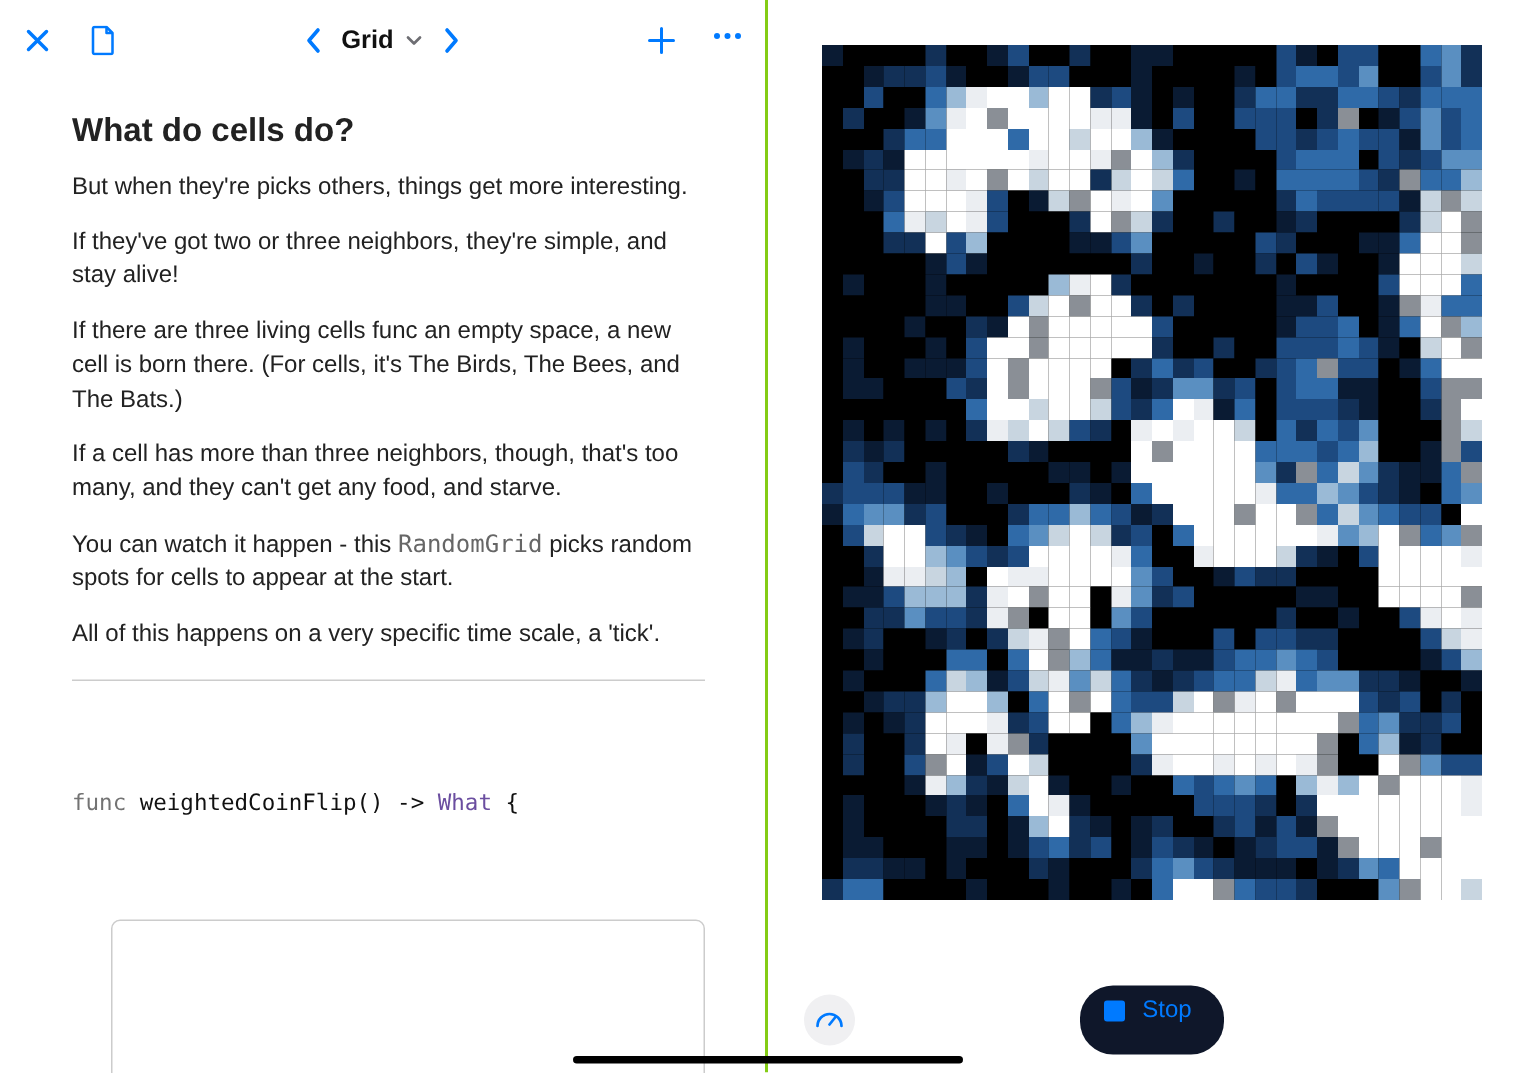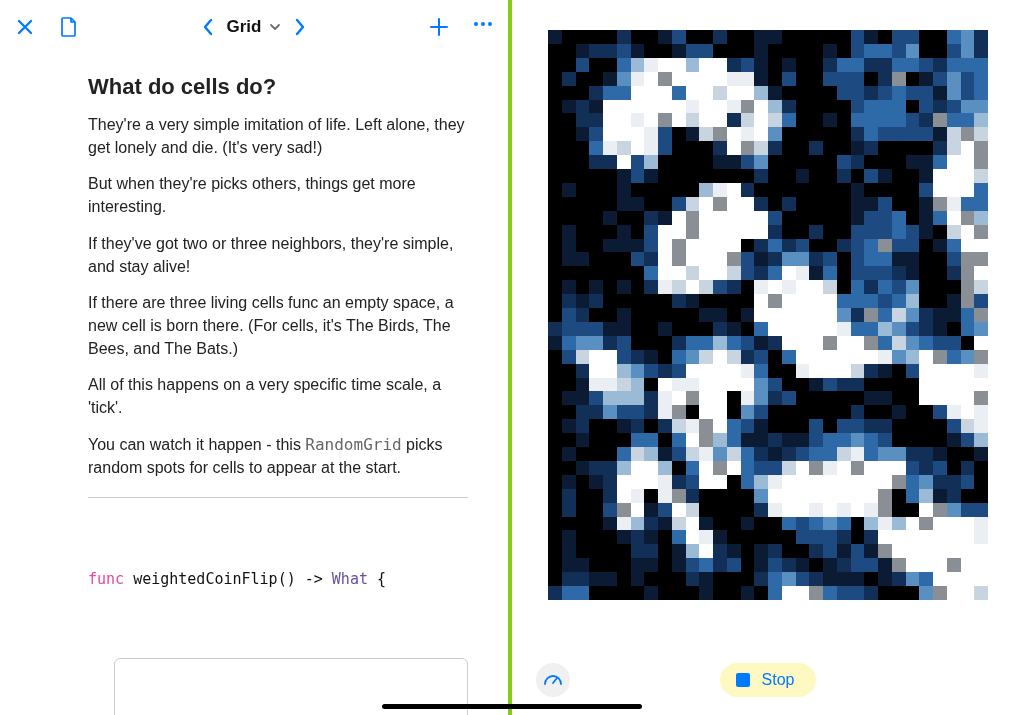--- a/index.html
+++ b/index.html
@@ -1,55 +1,55 @@
 <!DOCTYPE html>
 <html><head>
 <meta charset="utf-8">
 <style>
   * { box-sizing: border-box; margin: 0; padding: 0; }
   html, body { width: 1024px; height: 715px; font-family: -apple-system, BlinkMacSystemFont, "Helvetica Neue", Arial, sans-serif; background: #fff; overflow: hidden; }
   .app { display: flex; width: 100%; height: 100%; }
-  .left-pane { width: 512px; height: 100%; display: flex; flex-direction: column; border-right: 4px solid #84cc16; }
+  .left-pane { width: 512px; height: 100%; display: flex; flex-direction: column; border-right: 2px solid #84cc16; }
   .right-pane { width: 512px; height: 100%; display: flex; flex-direction: column; position: relative; }
 
   
   .toolbar { height: 54px; display: flex; align-items: center; padding: 0 14px; }
   .toolbar .tb-left { display: flex; gap: 22px; align-items: center; }
   .toolbar .tb-center { flex: 1; display: flex; justify-content: center; align-items: center; gap: 8px; }
   .toolbar .tb-right { display: flex; gap: 22px; align-items: center; }
   .ios-blue { color: #007AFF; }
   .icon-btn { width: 22px; height: 22px; display: inline-flex; align-items: center; justify-content: center; cursor: pointer; }
   .title-group { display: flex; align-items: center; gap: 8px; }
   .title-text { font-size: 17px; font-weight: 600; color: #111; }
   .chevron { font-size: 19px; font-weight: 600; }
   .plus { font-size: 26px; font-weight: 400; }
   .dots { font-size: 18px; letter-spacing: 2px; transform: translateY(-3px); font-weight: 800;}
 
   
-  .content { padding: 20px 40px 10px 48px; overflow-y: auto; height: calc(100% - 54px); color: #1c1c1c; margin-left: 40px; }
+  .content { padding: 20px 40px 10px 48px; overflow-y: auto; height: calc(100% - 54px); color: #1c1c1c; }
   .content h2 { font-size: 22px; font-weight: 700; margin-bottom: 14px; color: #222; }
   .content p { font-size: 16px; line-height: 1.42; margin-bottom: 14px; color: #222; }
   .content .inline-code { font-family: ui-monospace, "SF Mono", Menlo, monospace; color: #666; }
   .divider { border: none; border-top: 1px solid #ccc; margin: 18px 0 18px 0; }
 
   
   .code { font-family: ui-monospace, "SF Mono", Menlo, monospace; font-size: 15px; line-height: 1.7; white-space: pre; color: #111; }
-  .code .kw { color: #ec4899; }   
+  .code .kw { color: #737373; }   
   .code .type { color: #6b4ea0; } 
   .codebox { border: 1px solid #ccc; border-radius: 6px; padding: 14px 16px; margin: 14px 0 14px 26px; }
 
   
   .sim-wrap { flex: 1; display: flex; align-items: flex-start; justify-content: center; padding-top: 30px; }
   .sim { width: 440px; height: 570px; background: #000; display: grid; grid-template-columns: repeat(32, 1fr); grid-template-rows: repeat(41, 1fr); }
   .sim div { width: 100%; height: 100%; }
 
   
   .controls { height: 70px; display: flex; align-items: center; padding: 0 24px; }
   .gauge { width: 34px; height: 34px; border-radius: 50%; background: #f0f0f2; display: flex; align-items: center; justify-content: center; cursor: pointer; }
-  .stop-btn { margin: 0 auto; transform: translateX(-17px); display: inline-flex; align-items: center; gap: 12px; padding: 8px 22px 8px 16px; border-radius: 22px; background: #fef9c3; cursor: pointer; }
+  .stop-btn { margin: 0 auto; transform: translateX(-17px); display: inline-flex; align-items: center; gap: 12px; padding: 8px 22px 20px 16px; border-radius: 22px; background: #0f172a; cursor: pointer; }
   .stop-square { width: 14px; height: 14px; background: #007AFF; border-radius: 2px; }
   .stop-text { font-size: 16px; font-weight: 500; }
 
   
   .home-indicator { position: absolute; bottom: 6px; left: 50%; transform: translateX(-50%); width: 260px; height: 5px; background: #000; border-radius: 3px; z-index: 10; }
   .root { position: relative; width: 1024px; height: 715px; }
 
   
   .c0 { background: #000000; }
   .c1 { background: #0a1b33; }
@@ -112,28 +112,28 @@
                 <circle cx="3" cy="3" r="2" fill="#007AFF"></circle>
                 <circle cx="10" cy="3" r="2" fill="#007AFF"></circle>
                 <circle cx="17" cy="3" r="2" fill="#007AFF"></circle>
               </svg>
         </span>
       </div>
     </div>
 
     <div class="content">
       <h2>What do cells do?</h2>
-      <p>They're a very simple imitation of life. Left alone, they get lonely and die. (It's very sad!)</p>
       <p>But when they're picks others, things get more interesting.</p>
       <p>If they've got two or three neighbors, they're simple, and stay alive!</p>
       <p>If there are three living cells func an empty space, a new cell is born there. (For cells, it's The Birds, The Bees, and The Bats.)</p>
-      <p>All of this happens on a very specific time scale, a 'tick'.</p>
+      <p>If a cell has more than three neighbors, though, that's too many, and they can't get any food, and starve.</p>
       <p>
         <span>You can watch it happen - this </span><span class="inline-code">RandomGrid</span><span> picks random spots for cells to appear at the start.</span>
       </p>
+      <p>All of this happens on a very specific time scale, a 'tick'.</p>
       <hr class="divider">
 
       <div class="code">
         <div><span class="kw">func</span><span> weightedCoinFlip() -&gt; </span><span class="type">What</span><span> {</span></div>
         <div class="codebox">
 <div></div>
 
 
 
 

